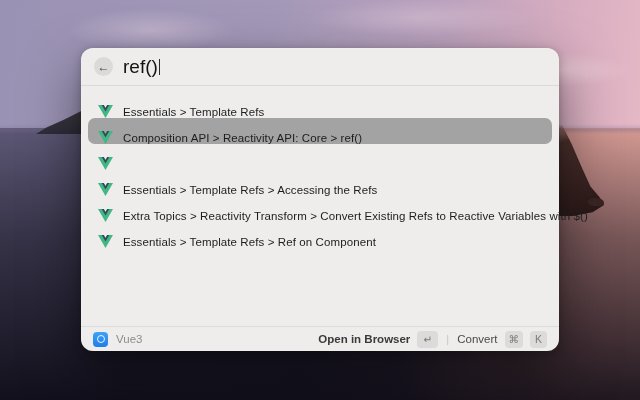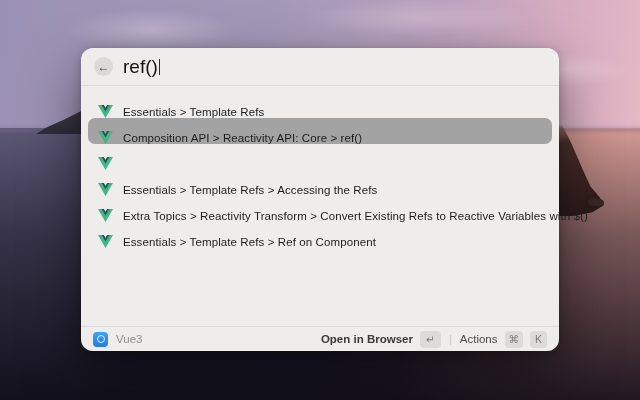--- a/index.html
+++ b/index.html
@@ -173,19 +173,19 @@
 
   <div class="footer">
     <div class="ext-icon">
       <div class="ext-glyph"></div>
     </div>
     <span class="footer-app">Vue3</span>
     <div class="footer-right">
       <span class="footer-action-primary">Open in Browser</span>
       <span class="keycap wide">↵</span>
       <span class="footer-divider">|</span>
-      <span class="footer-action-secondary">Actions</span>
+      <span class="footer-action-secondary">Convert</span>
       <span class="keycap">⌘</span>
       <span class="keycap">K</span>
     </div>
   </div>
 
 </div>
 
 </body></html>

